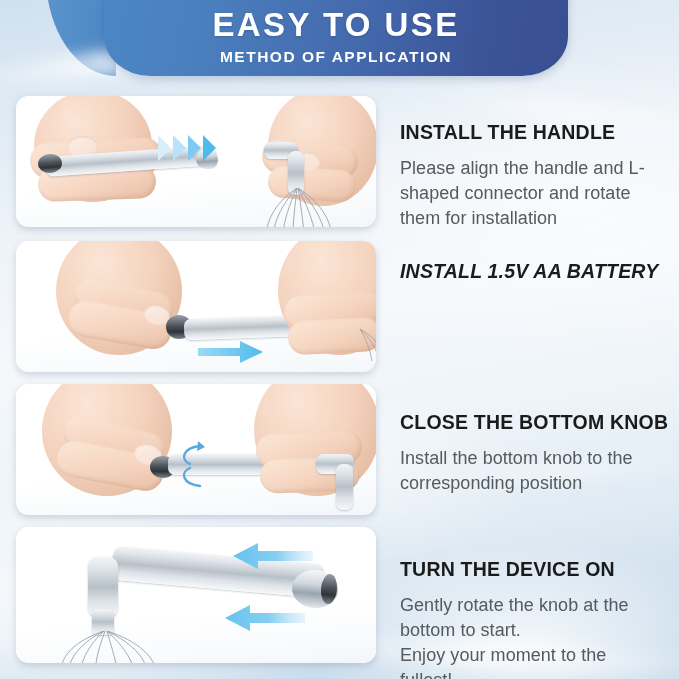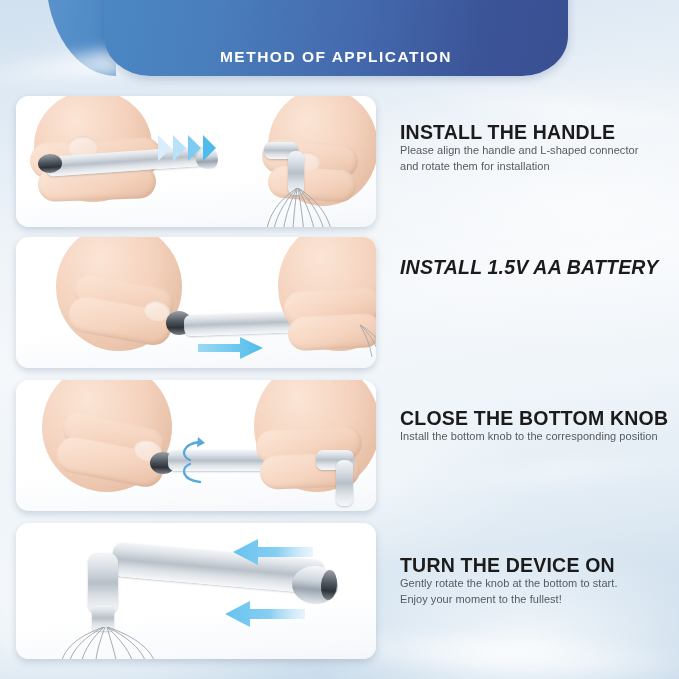--- a/index.html
+++ b/index.html
@@ -132,22 +132,22 @@
   }
   .step-title {
     font-size: 19.5px;
     font-weight: bold;
     color: #1b1b1b;
     letter-spacing: 0.2px;
     line-height: 1.1;
     white-space: nowrap;
   }
   .step-desc {
-    margin-top: 0;
-    font-size: 11px;
+    margin-top: 13px;
+    font-size: 18px;
     color: #555a5e;
     line-height: 1.38;
     letter-spacing: 0.05px;
     max-width: 286px;
   }
 
   
   .step-1 .text-col { padding-top: 26px; }
   .step-2 .text-col { padding-top: 20px; font-style: italic; }
   .step-3 .text-col { padding-top: 28px; }
@@ -211,20 +211,21 @@
 <div class="bg-texture">
   <div class="streak s1"></div>
   <div class="streak s2"></div>
   <div class="streak s3"></div>
   <div class="streak s4"></div>
   <div class="streak s5"></div>
   <div class="streak s6"></div>
 </div>
 
 <div class="banner">
+  <div class="banner-title">EASY TO USE</div>
   <div class="banner-subtitle">METHOD OF APPLICATION</div>
 </div>
 
 <div class="steps">
 
   <div class="step step-1">
     <div class="photo-card">
       <div class="photo-inner">
 
         <div class="hand" style="left:18px; top:-6px; width:118px; height:112px;"></div>

